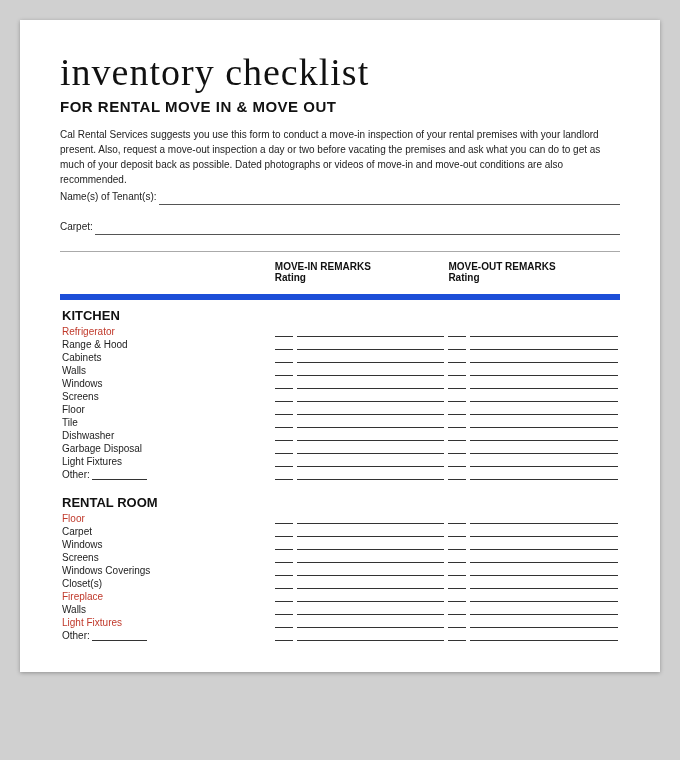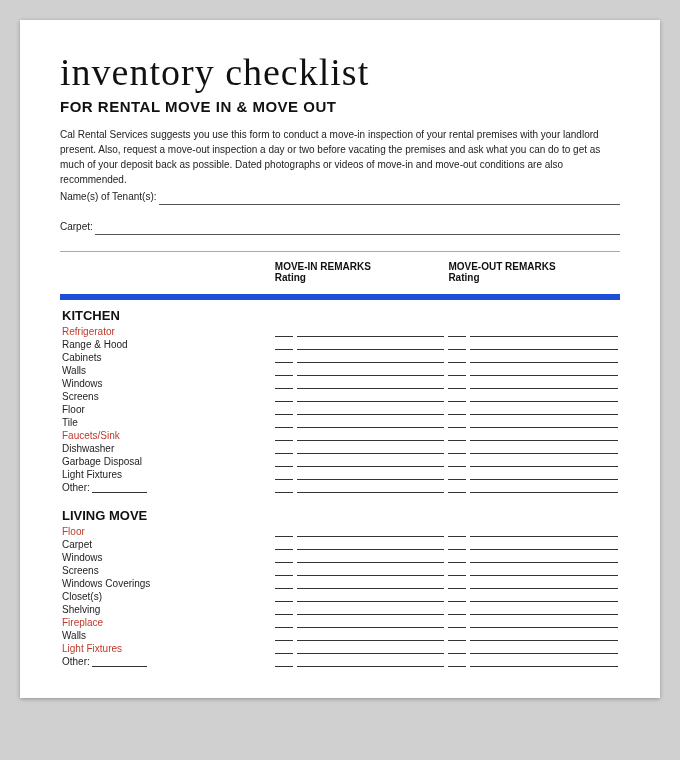--- a/index.html
+++ b/index.html
@@ -277,35 +277,20 @@
             </div>
           </td>
       <td>
             <div class="remark-line-row">
               <div class="short-line"></div>
               <div class="long-line"></div>
             </div>
           </td>
     </tr>
     <tr>
-      <td><span class="item-name highlight">Faucets/Sink</span></td>
-      <td>
-            <div class="remark-line-row">
-              <div class="short-line"></div>
-              <div class="long-line"></div>
-            </div>
-          </td>
-      <td>
-            <div class="remark-line-row">
-              <div class="short-line"></div>
-              <div class="long-line"></div>
-            </div>
-          </td>
-    </tr>
-    <tr>
       <td><span class="item-name">Dishwasher</span></td>
       <td>
             <div class="remark-line-row">
               <div class="short-line"></div>
               <div class="long-line"></div>
             </div>
           </td>
       <td>
             <div class="remark-line-row">
               <div class="short-line"></div>
@@ -361,21 +346,21 @@
               <div class="short-line"></div>
               <div class="long-line"></div>
             </div>
           </td>
     </tr>
     <tr>
       <td colspan="3" style="height:6px;"></td>
     </tr>
 
     <tr class="section-header">
-      <td colspan="1">LIVING MOVE</td>
+      <td colspan="1">RENTAL ROOM</td>
       <td></td>
       <td></td>
     </tr>
 
     <tr>
       <td><span class="item-name highlight">Floor</span></td>
       <td>
             <div class="remark-line-row">
               <div class="short-line"></div>
               <div class="long-line"></div>
@@ -443,35 +428,20 @@
           </td>
       <td>
             <div class="remark-line-row">
               <div class="short-line"></div>
               <div class="long-line"></div>
             </div>
           </td>
     </tr>
     <tr>
       <td><span class="item-name">Closet(s)</span></td>
-      <td>
-            <div class="remark-line-row">
-              <div class="short-line"></div>
-              <div class="long-line"></div>
-            </div>
-          </td>
-      <td>
-            <div class="remark-line-row">
-              <div class="short-line"></div>
-              <div class="long-line"></div>
-            </div>
-          </td>
-    </tr>
-    <tr>
-      <td><span class="item-name">Shelving</span></td>
       <td>
             <div class="remark-line-row">
               <div class="short-line"></div>
               <div class="long-line"></div>
             </div>
           </td>
       <td>
             <div class="remark-line-row">
               <div class="short-line"></div>
               <div class="long-line"></div>

